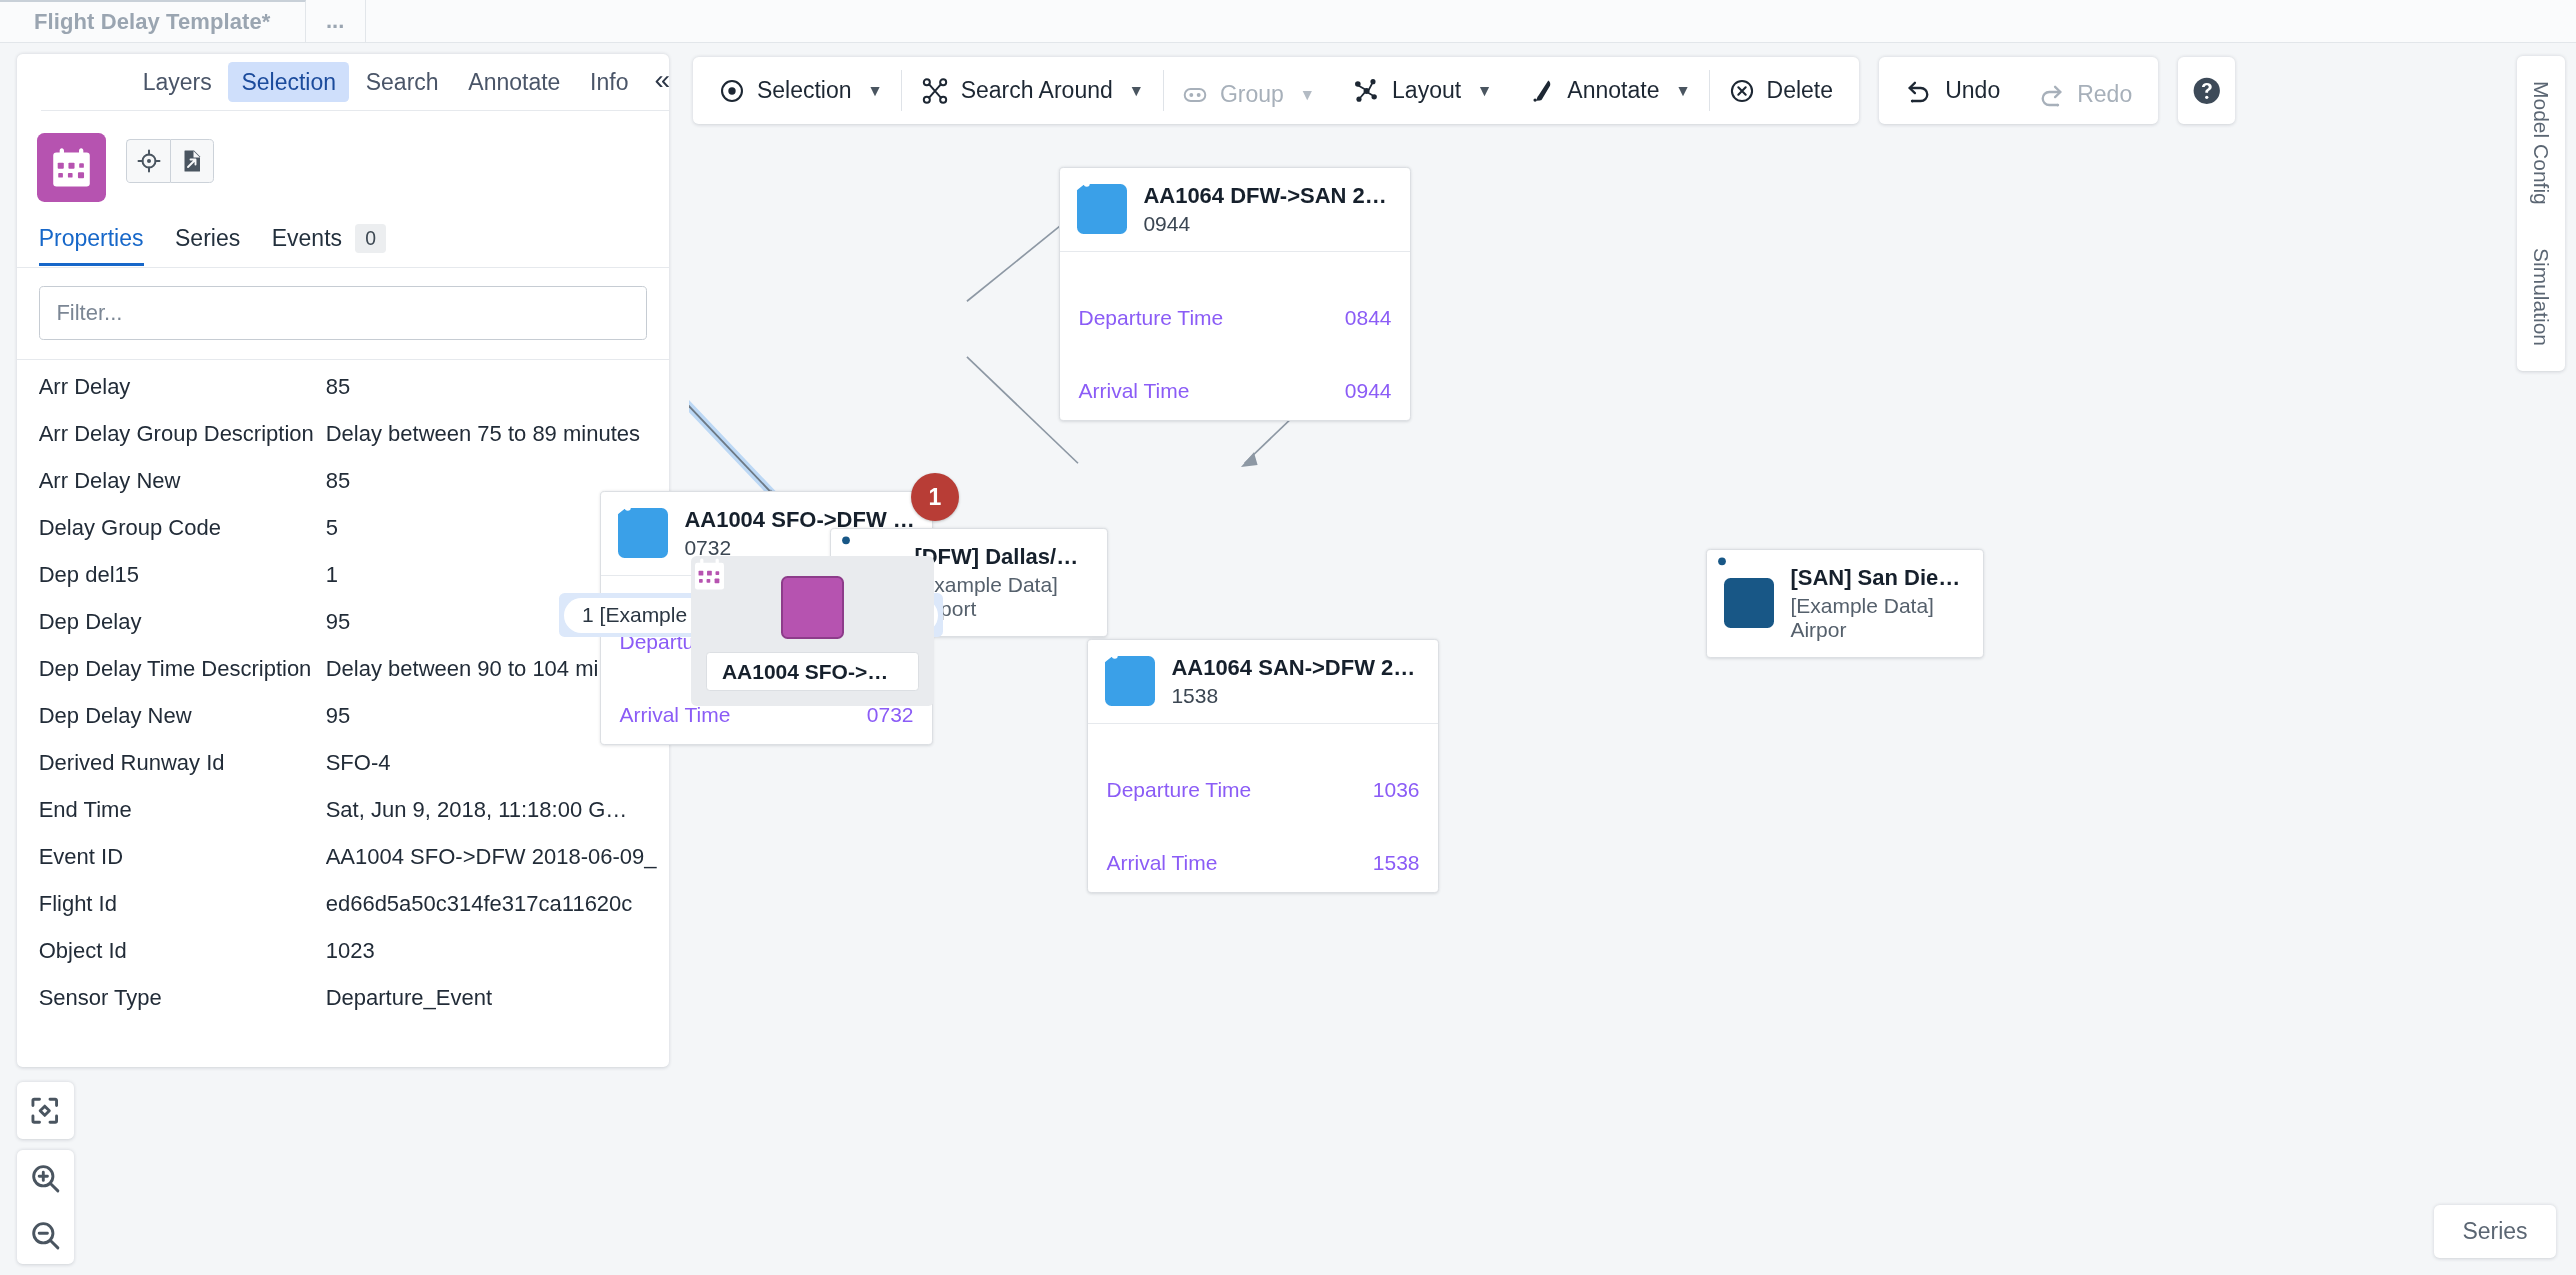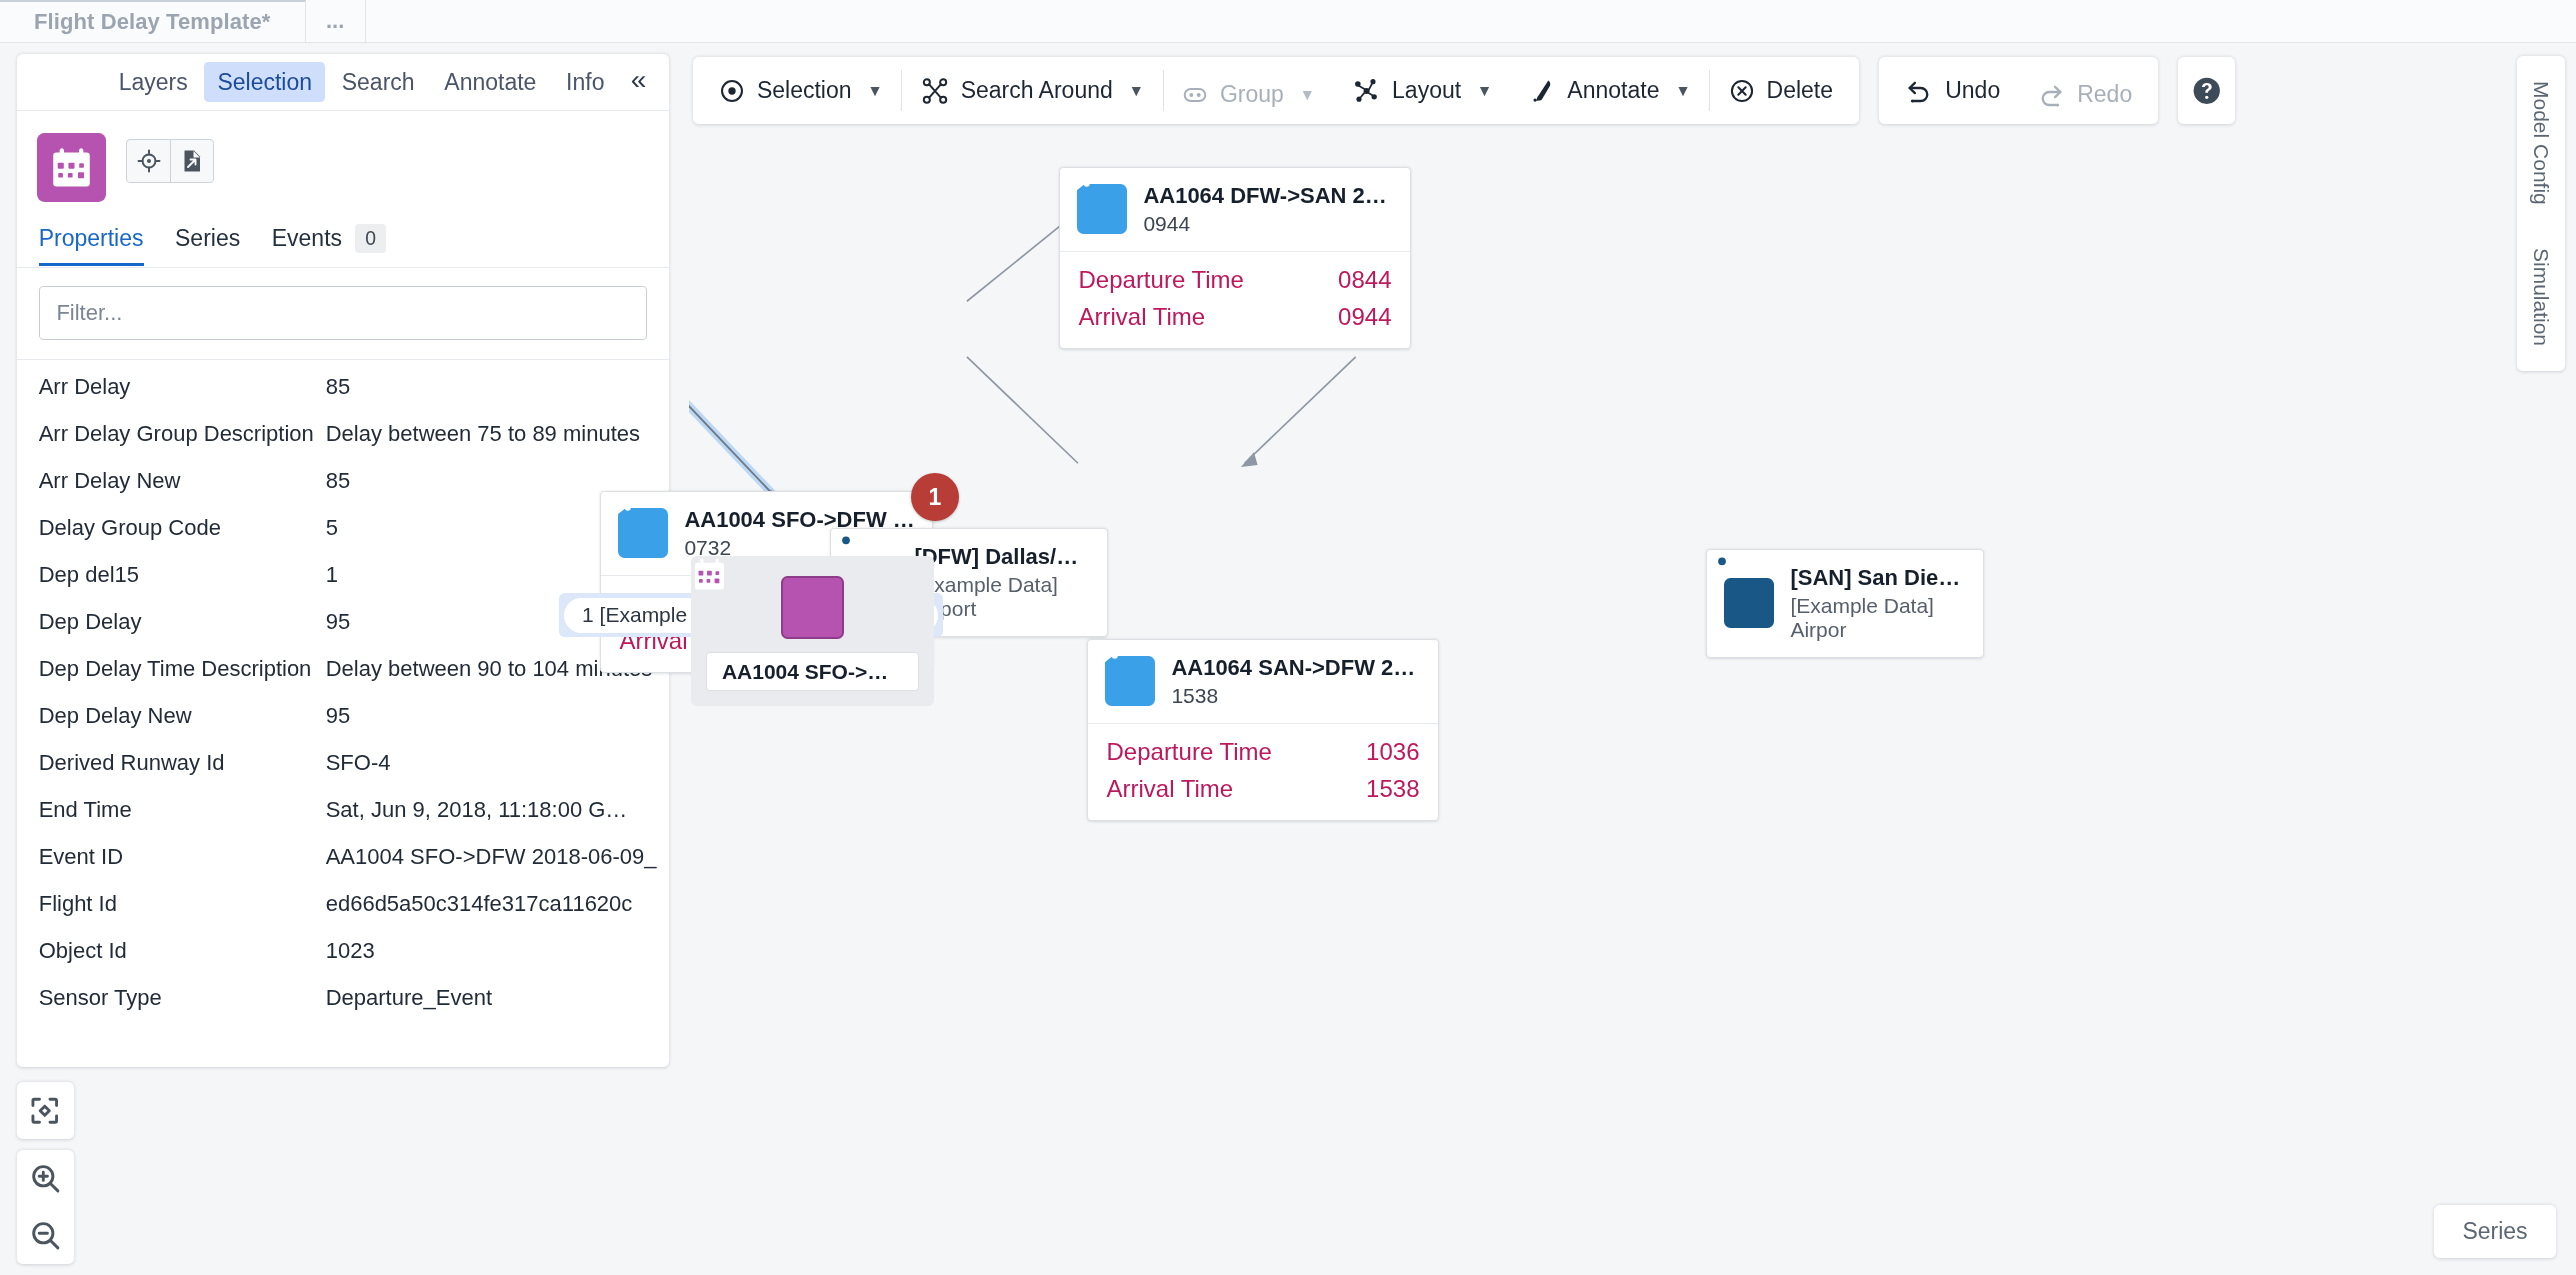--- a/index.html
+++ b/index.html
@@ -41,20 +41,21 @@
     border-radius: 5.6px;
     box-shadow: 0 0.9px 3.7px rgba(20,30,50,.16);
     display: flex; flex-direction: column;
     overflow: hidden;
   }
   .panel-tabs {
     height: 57px; display: flex; align-items: center;
     padding: 0 13px 0 89px;
     border-bottom: 0.9px solid #e6e9ed;
     gap: 3.7px;
+    margin-left: 24px;
   }
   .panel-tab {
     font-size: 23px; color: #4a5568; padding: 6.5px 13px;
     border-radius: 4.6px; white-space: nowrap;
   }
   .panel-tab.active { background: #cfdffb; color: #1b4b9c; font-weight: 400; }
   .collapse-btn {
     margin-left: auto; font-size: 28px; color: #2d3748;
     padding: 0 9.3px 3.7px 9.3px; line-height: 1;
   }
@@ -169,21 +170,21 @@
   .node-texts { min-width: 0; flex: 1; }
   .node-title {
     font-size: 22px; font-weight: 700; color: #16202c;
     white-space: nowrap; overflow: hidden; text-overflow: ellipsis;
   }
   .node-sub { font-size: 21px; color: #3b4652; margin-top: 2.8px; }
   .node-sub.muted { color: #55606c; }
   .node-body { border-top: 0.9px solid #e6e9ed; padding: 9.3px 18.5px 13px 18.5px; }
   .node-kv {
     display: flex; justify-content: space-between;
-    font-size: 24px; color: #be185d; padding: 4.6px 0;
+    font-size: 21px; color: #8b5cf6; padding: 4.6px 0; margin-top: 40px;
   }
 
   .badge-pill {
     position: absolute; width: 48px; height: 48px; border-radius: 50%;
     background: #b83d36; color: #fff;
     display: flex; align-items: center; justify-content: center;
     font-size: 23px; font-weight: 700;
     box-shadow: 0 0.9px 2.8px rgba(0,0,0,.25);
   }
 

